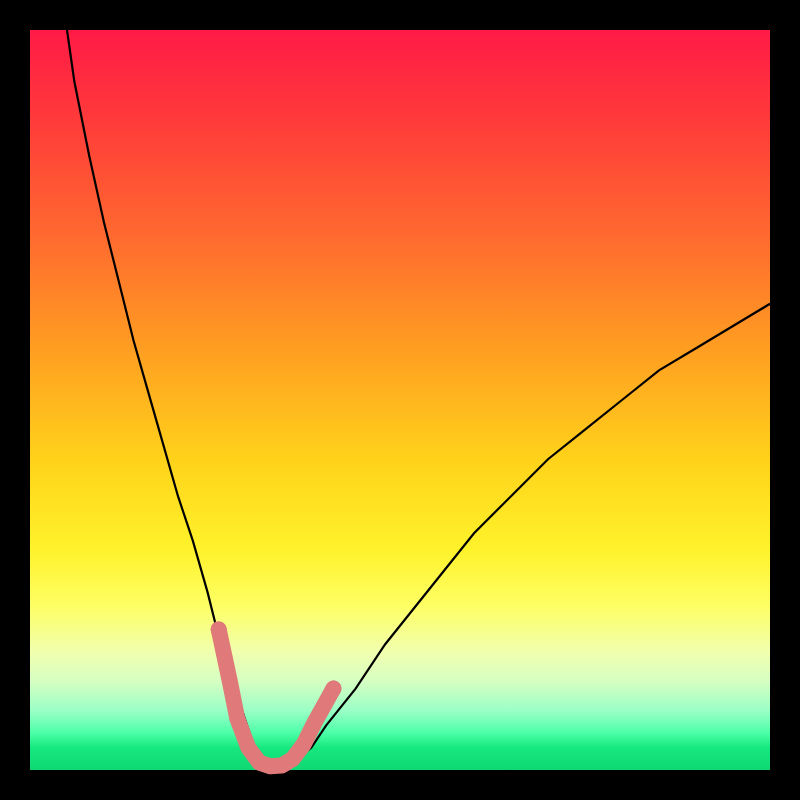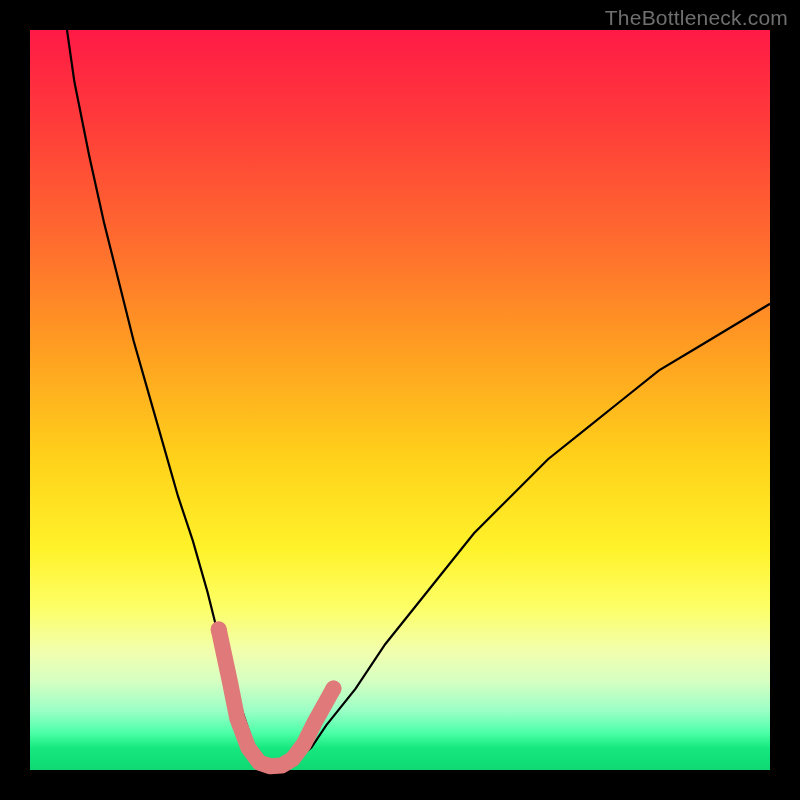--- a/index.html
+++ b/index.html
@@ -67,14 +67,13 @@
   <div class="plot-area">
     <svg class="curve" viewBox="0 0 740 740">
       <path fill="none" stroke="#000000" stroke-width="2.2" d="M37.0 0.0 L44.4 51.8 L59.2 125.8 L74.0 192.4 L88.8 251.6 L103.6 310.8 L118.4 362.6 L133.2 414.4 L148.0 466.2 L162.8 510.6 L177.6 562.4 L185.0 592.0 L192.4 614.2 L199.8 643.8 L207.2 666.0 L214.6 688.2 L222.0 710.4 L229.4 725.2 L236.8 732.6 L244.2 736.3 L251.6 736.3 L266.4 728.9 L281.2 717.8 L296.0 695.6 L325.6 658.6 L355.2 614.2 L384.8 577.2 L414.4 540.2 L444.0 503.2 L481.0 466.2 L518.0 429.2 L555.0 399.6 L592.0 370.0 L629.0 340.4 L666.0 318.2 L703.0 296.0 L740.0 273.8" id="curve-path"></path>
       <g id="marker-group">
           <path d="M188.7 599.4 L199.8 651.2 L207.2 688.2 L218.3 717.8 L229.4 732.6 L240.5 736.3 L251.6 735.6 L262.7 728.9 L273.8 714.1 L284.9 691.9 L303.4 658.6" fill="none" stroke="#e07a7a" stroke-width="16" stroke-linecap="round" stroke-linejoin="round"></path>
           <circle cx="188.7" cy="599.4" r="8" fill="#e07a7a"></circle>
           <circle cx="303.4" cy="658.6" r="8" fill="#e07a7a"></circle>
         </g>
     </svg>
   </div>
-  <div class="watermark">TheBottleneck.com</div>
 </div>
 
 </body></html>

